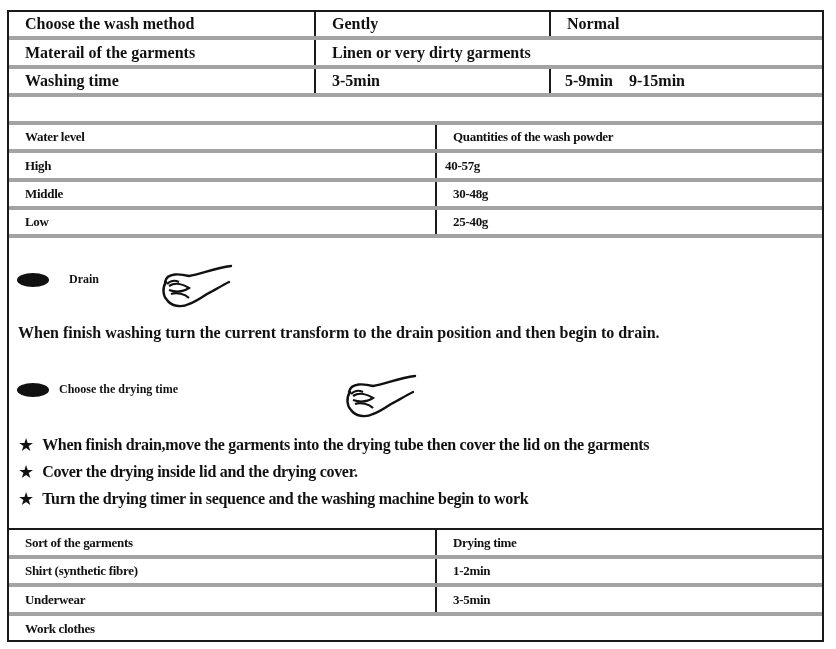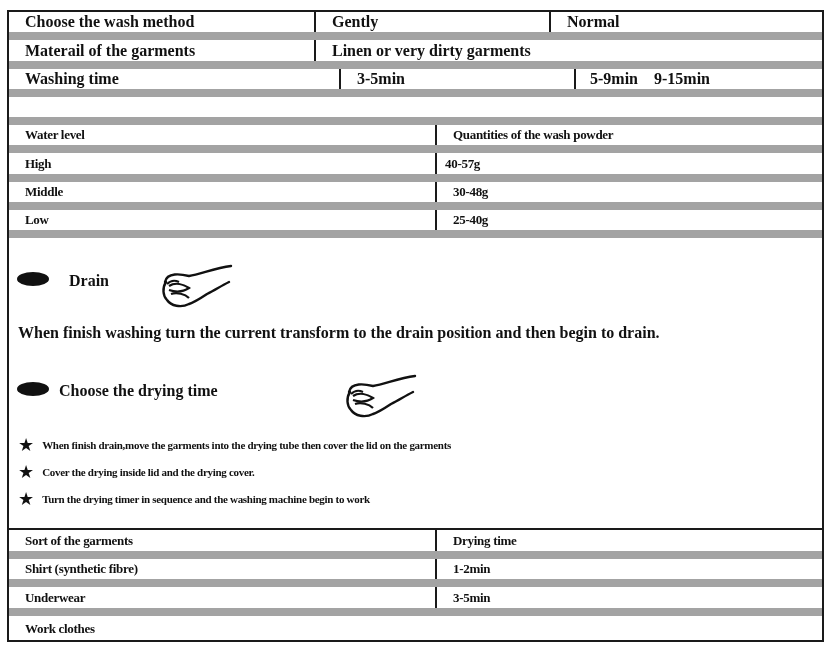--- a/index.html
+++ b/index.html
@@ -1,26 +1,26 @@
 <!DOCTYPE html>
 <html><head>
 <meta charset="utf-8">
 <style>
   * { box-sizing: border-box; margin: 0; padding: 0; }
   html, body { width: 836px; height: 649px; background: #ffffff; overflow: hidden; }
   body { position: relative; font-family: "Liberation Serif", serif; color: #111; font-weight: bold; }
   .frame { position: absolute; left: 7px; top: 10px; width: 817px; height: 632px; border: 2px solid #1a1a1a; }
-  .row { position: absolute; left: 0; right: 0; border-bottom: 8px solid #a3a3a3; display: flex; }
+  .row { position: absolute; left: 0; right: 0; border-bottom: 4px solid #a3a3a3; display: flex; }
   .cell { height: 100%; display: flex; align-items: center; padding-left: 16px; font-size: 16px; white-space: nowrap; }
   .cell + .cell { border-left: 2px solid #1a1a1a; }
-  .narrow { font-family: "Liberation Serif", serif; font-size: 11px; letter-spacing: -0.3px; }
+  .narrow { font-family: "Liberation Serif", serif; font-size: 16px; letter-spacing: -0.3px; }
   .t2 .cell { font-size: 13px; }
   .section { position: absolute; left: 0; right: 0; }
   .bullet-oval { display: inline-block; width: 32px; height: 14px; background: #111; border-radius: 50%; vertical-align: middle; }
-  .heading-line { position: absolute; display: flex; align-items: flex-start; font-size: 16px; }
+  .heading-line { position: absolute; display: flex; align-items: flex-end; font-size: 12px; }
   .para { position: absolute; left: 9px; font-size: 16px; white-space: nowrap; }
   .star-item { position: absolute; left: 9px; font-size: 16px; white-space: nowrap; display: flex; align-items: center; }
   .star { font-size: 18px; margin-right: 8px; font-family: "DejaVu Sans", sans-serif; }
   .hand { position: absolute; }
 </style>
 </head>
 <body>
 
 <div class="frame">
 
@@ -28,21 +28,21 @@
     <div class="row" style="top:0; height:28px;">
       <div class="cell" style="width:305px;">Choose the wash method</div>
       <div class="cell" style="width:235px;">Gently</div>
       <div class="cell" style="flex:1;">Normal</div>
     </div>
     <div class="row" style="top:28px; height:29px;text-align:right;">
       <div class="cell" style="width:305px;">Materail of the garments</div>
       <div class="cell" style="flex:1;">Linen or very dirty garments</div>
     </div>
     <div class="row" style="top:57px; height:28px;">
-      <div class="cell" style="width:330px;">Washing time</div>
+      <div class="cell" style="width:305px;">Washing time</div>
       <div class="cell" style="width:235px;">3-5min</div>
       <div class="cell" style="flex:1; white-space:pre;padding-left:14px;">5-9min    9-15min</div>
     </div>
     <div class="row" style="top:85px; height:28px;"></div>
   </div>
 
   <div class="t2">
     <div class="row" style="top:113px; height:28px;">
       <div class="cell narrow" style="width:426px;">Water level</div>
       <div class="cell narrow" style="flex:1;">Quantities of the wash powder</div>

